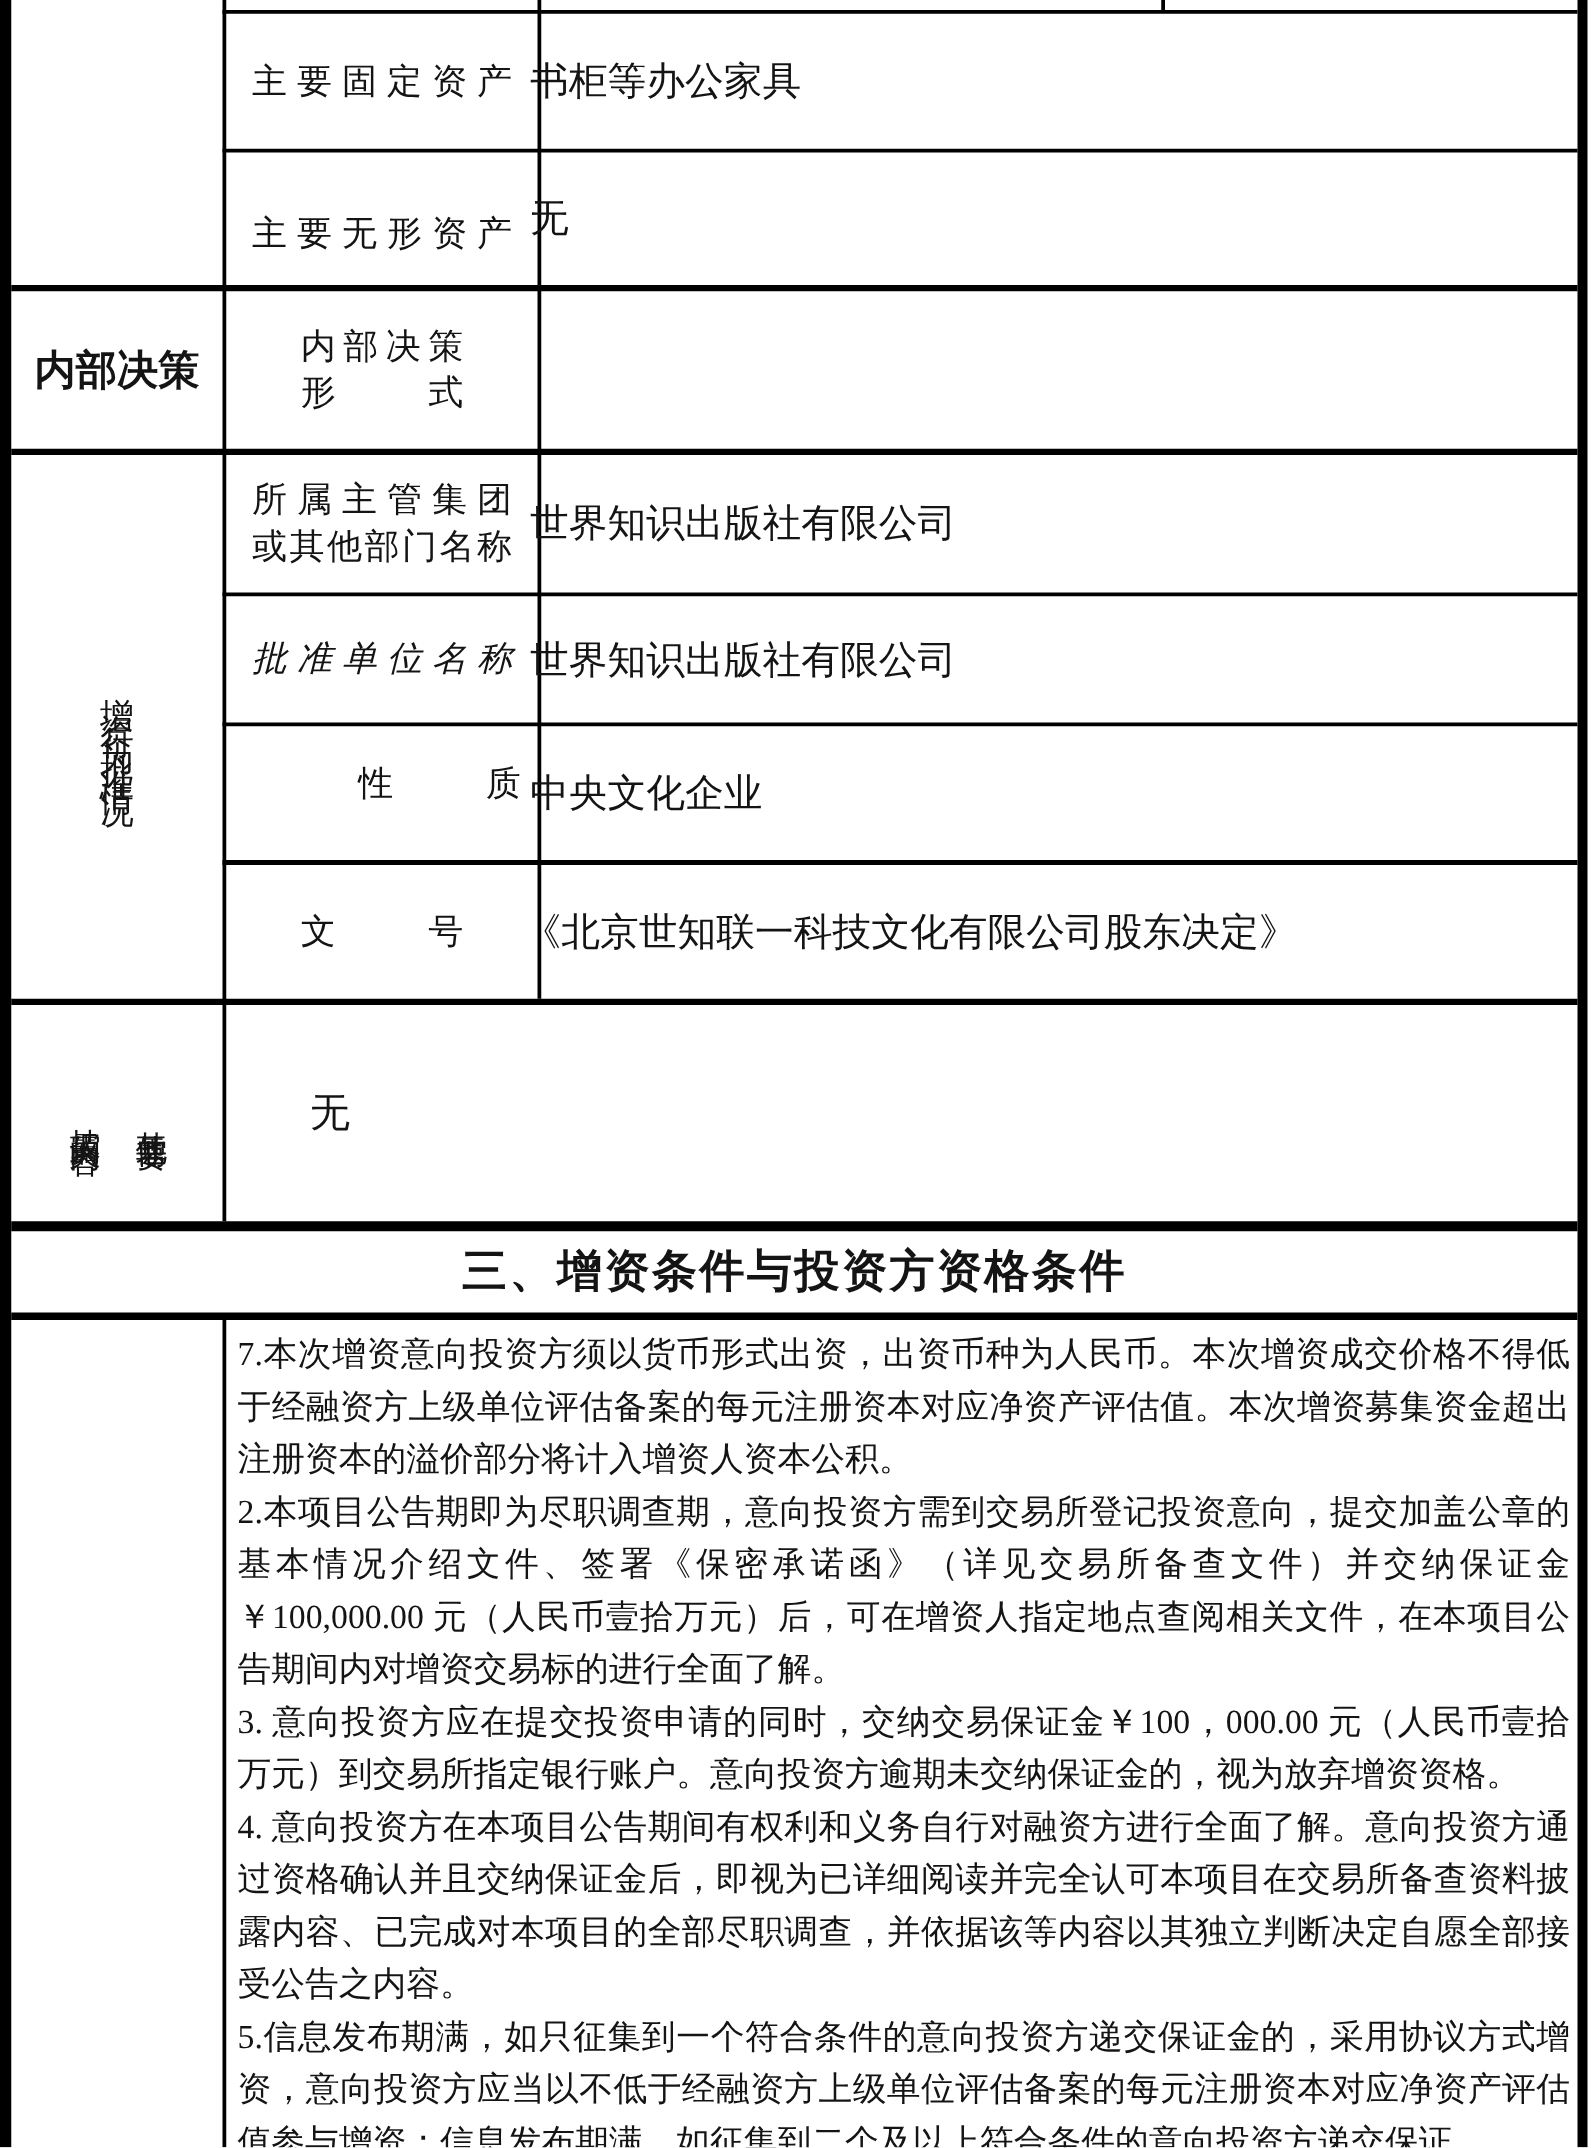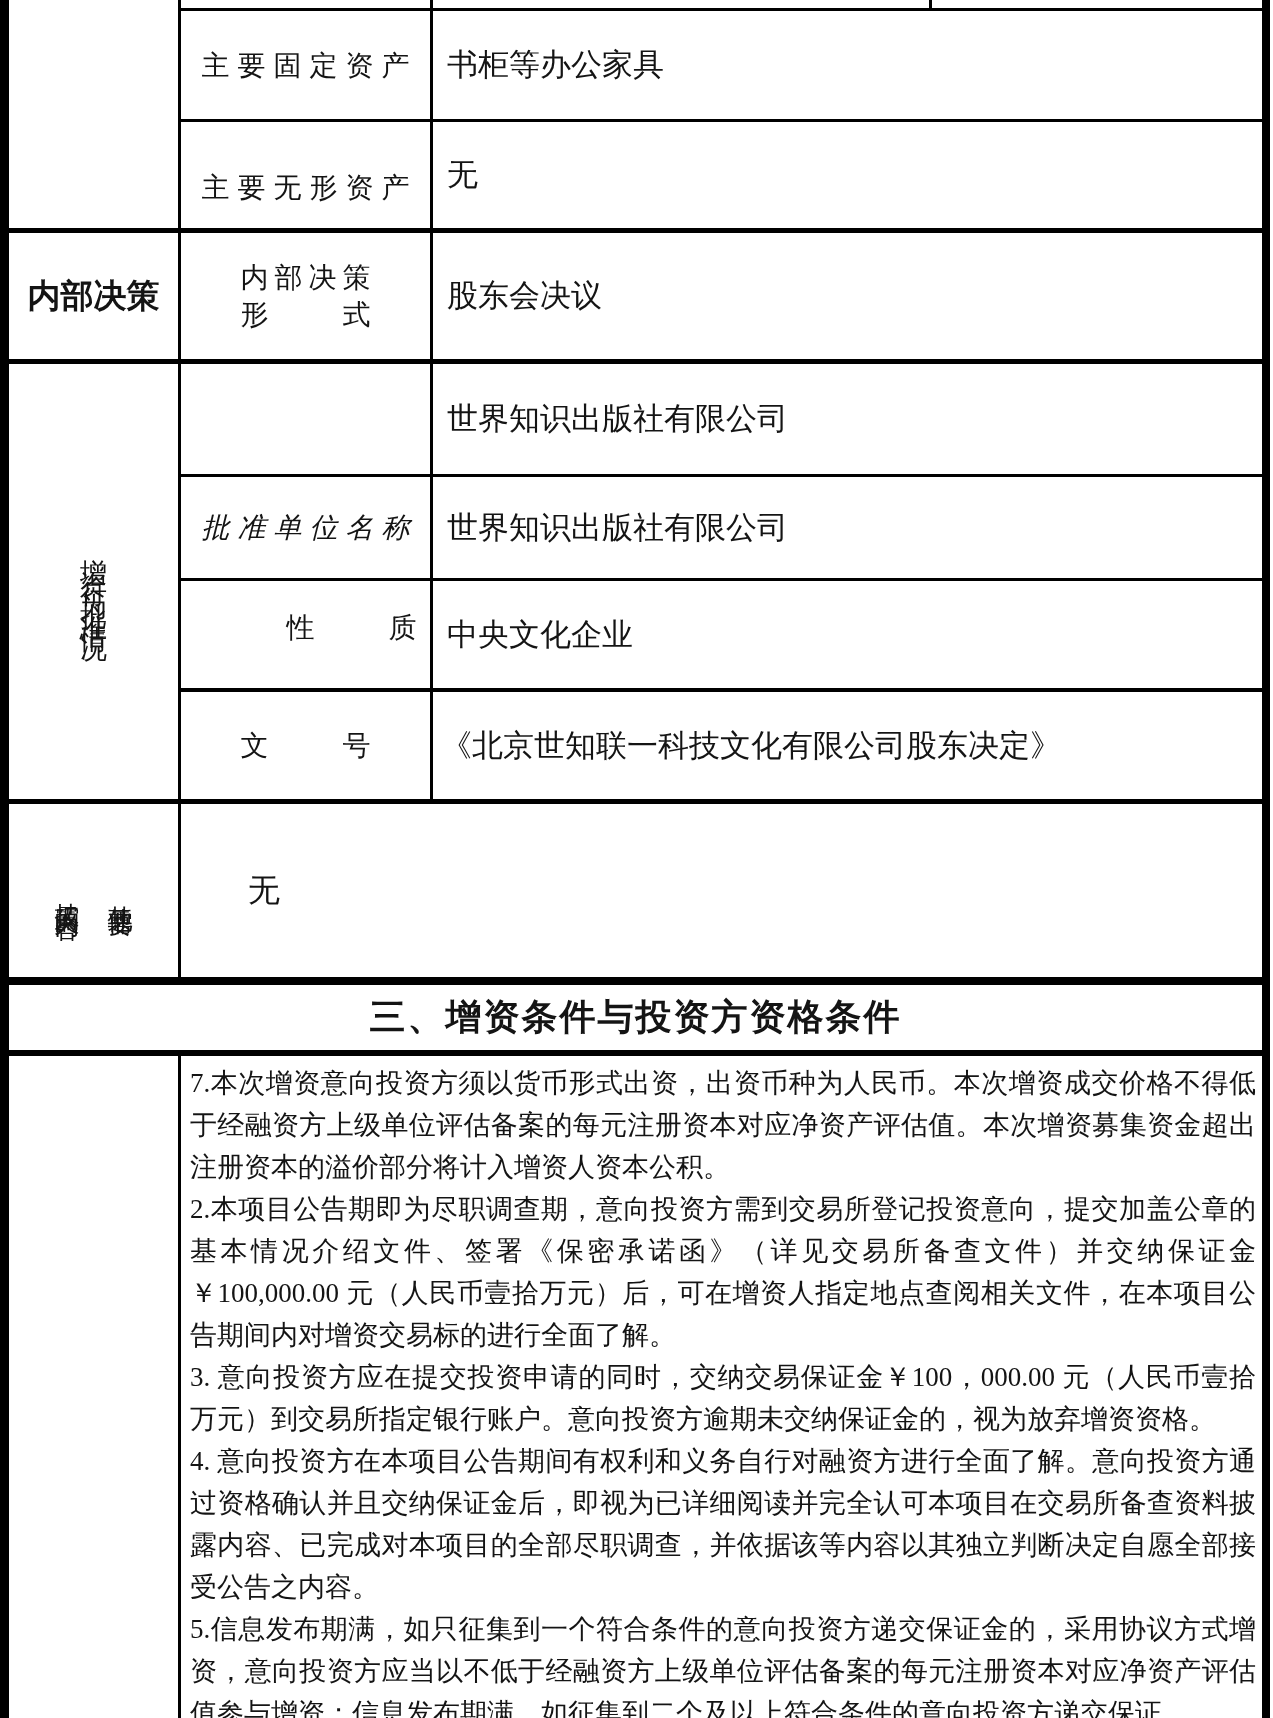--- a/index.html
+++ b/index.html
@@ -8,21 +8,21 @@
     width:1273px;height:1718px;
     background:#ffffff;
     font-family:"Liberation Serif","DejaVu Serif",serif;
     color:#141414;
     overflow:hidden;
   }
   .bdr{position:absolute;background:#000000;}
   .cell{position:absolute;display:flex;align-items:center;}
   .c1{left:9px;width:169px;justify-content:center;}
   .c2{left:181px;width:249px;justify-content:center;}
-  .c3{left:433px;width:829px;justify-content:flex-start;padding-left:14px;box-sizing:border-box;}
+  .c3{left:410px;width:829px;justify-content:flex-start;padding-left:14px;box-sizing:border-box;}
   .lblblock{display:flex;flex-direction:column;}
   .lbl{font-size:28px;line-height:37px;text-align:justify;text-align-last:justify;}
   .w208{width:208px;}
   .w130{width:130px;}
   .val{font-size:31px;}
   .head1{font-size:33px;font-weight:bold;}
   .vert{writing-mode:vertical-rl;text-orientation:upright;}
   .vert-approval{font-size:27px;letter-spacing:11px;}
   .vert-disc{font-size:25px;letter-spacing:3px;}
   .conditions-label{font-size:28px;font-weight:bold;letter-spacing:7px;}
@@ -70,28 +70,31 @@
 
   <div class="cell c1" style="top:233px;height:126px;">
     <span class="head1">内部决策</span>
   </div>
   <div class="cell c2" style="top:233px;height:126px;">
     <div class="lblblock">
       <div class="lbl w130">内部决策</div>
       <div class="lbl w130">形式</div>
     </div>
   </div>
-  <div class="cell c3" style="top:233px;height:126px;">
-    <span class="val">股东会决议</span>
-  </div>
 
   <div class="cell c1" style="top:364px;height:435px;">
     <span class="vert vert-approval">增资行为批准情况</span>
   </div>
 
+  <div class="cell c2" style="top:364px;height:110px;">
+    <div class="lblblock">
+      <div class="lbl w208">所属主管集团</div>
+      <div class="lbl w208">或其他部门名称</div>
+    </div>
+  </div>
   <div class="cell c3" style="top:364px;height:110px;">
     <span class="val">世界知识出版社有限公司</span>
   </div>
 
   <div class="cell c2" style="top:477px;height:101px;font-style:italic;">
     <div class="lbl w208">批准单位名称</div>
   </div>
   <div class="cell c3" style="top:477px;height:101px;">
     <span class="val">世界知识出版社有限公司</span>
   </div>

